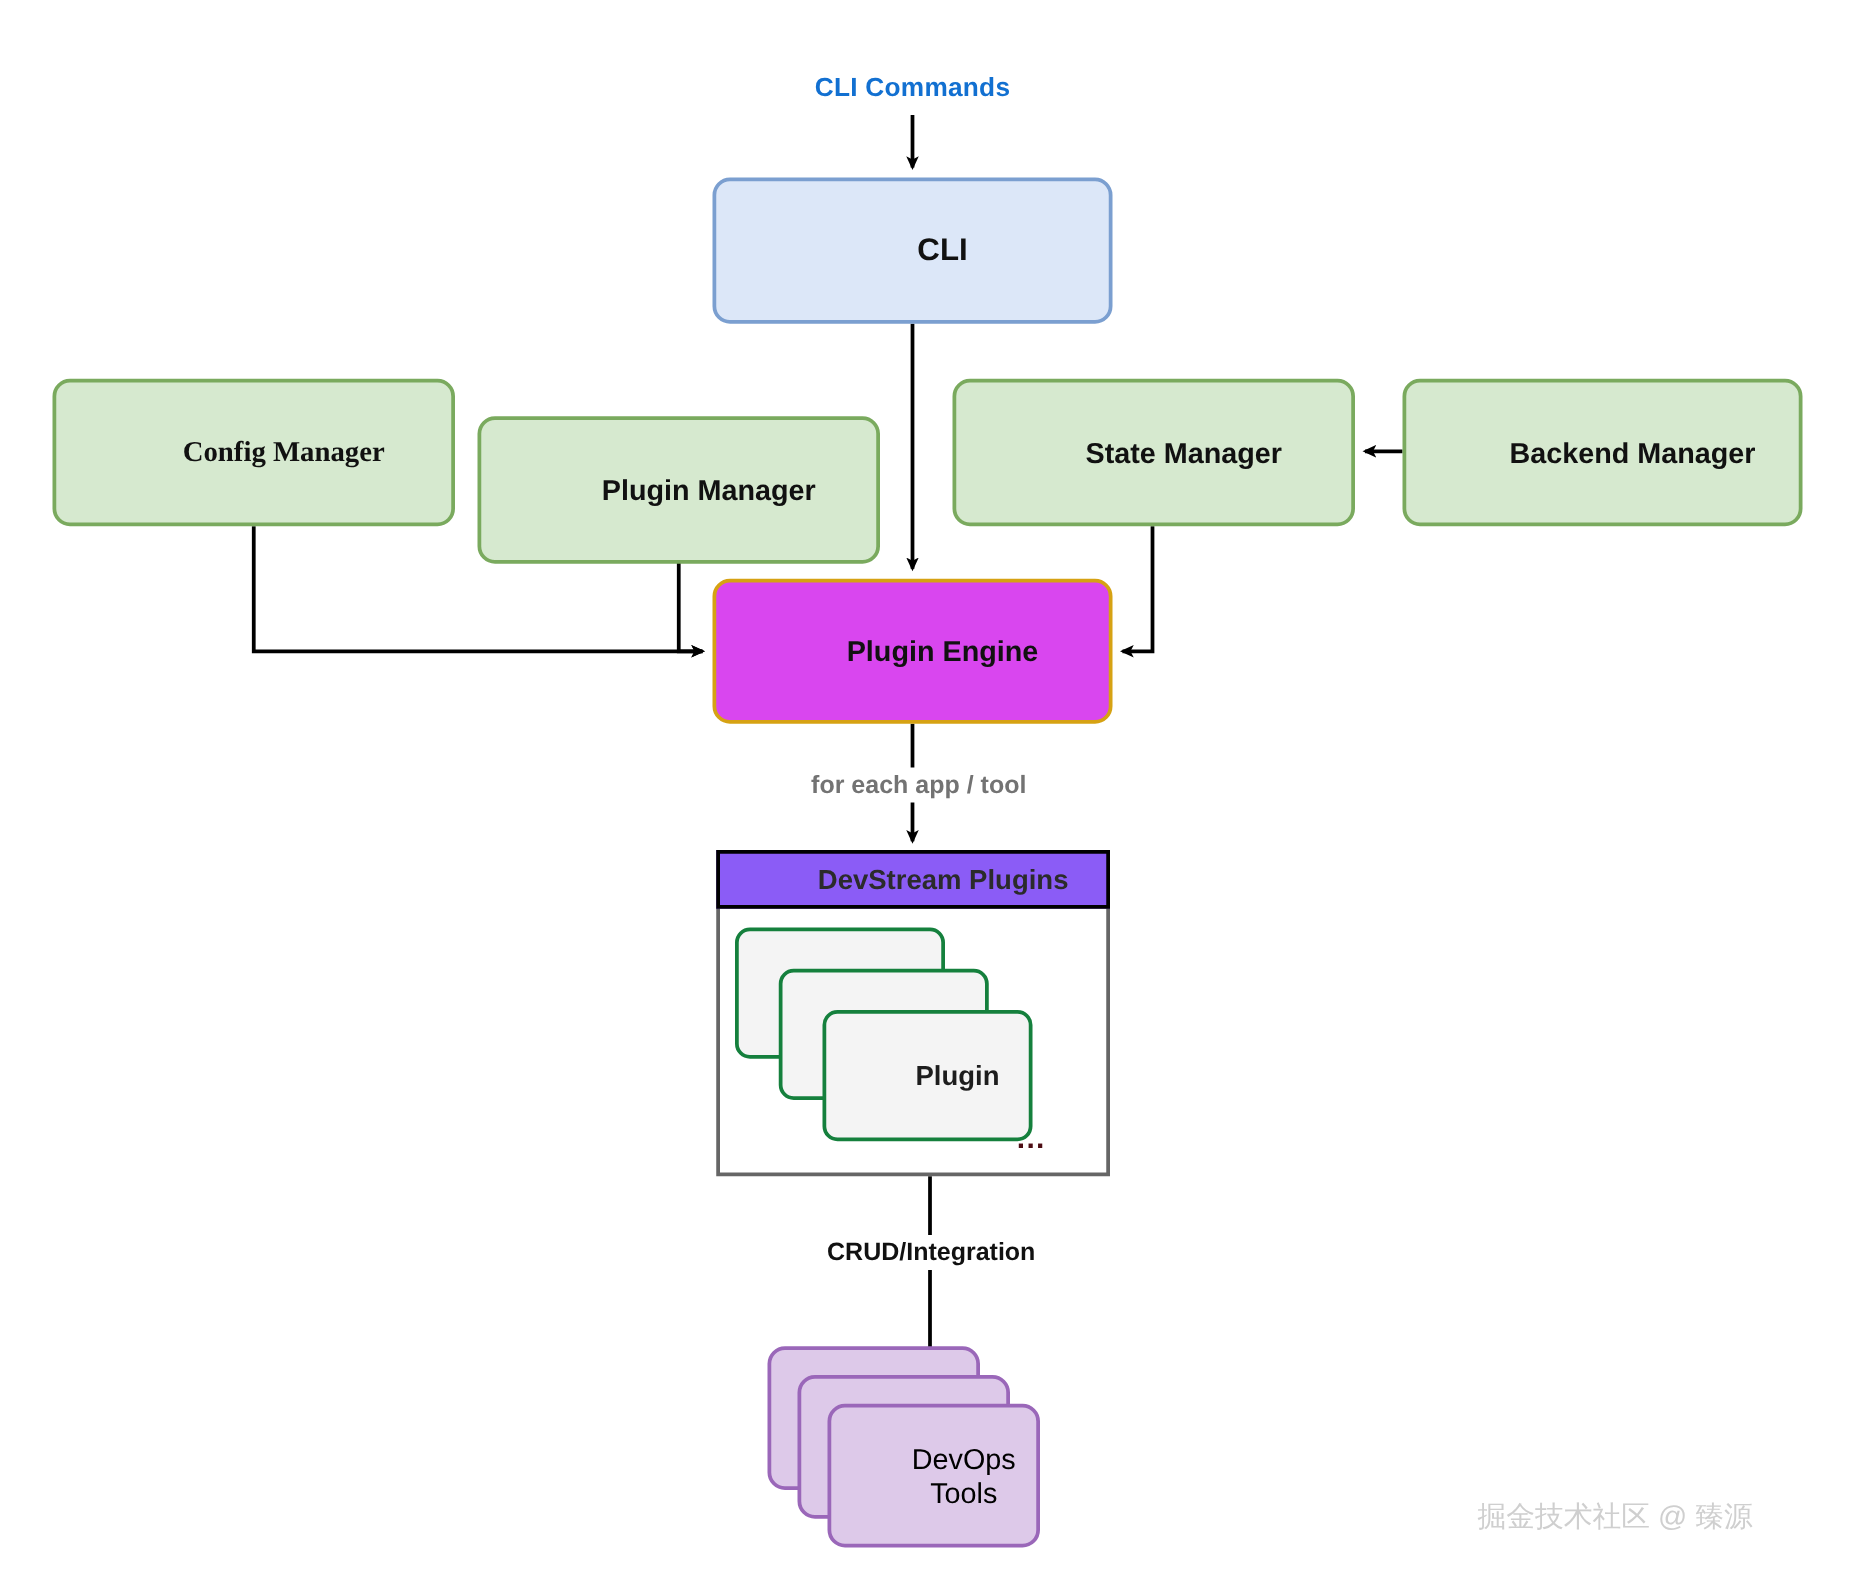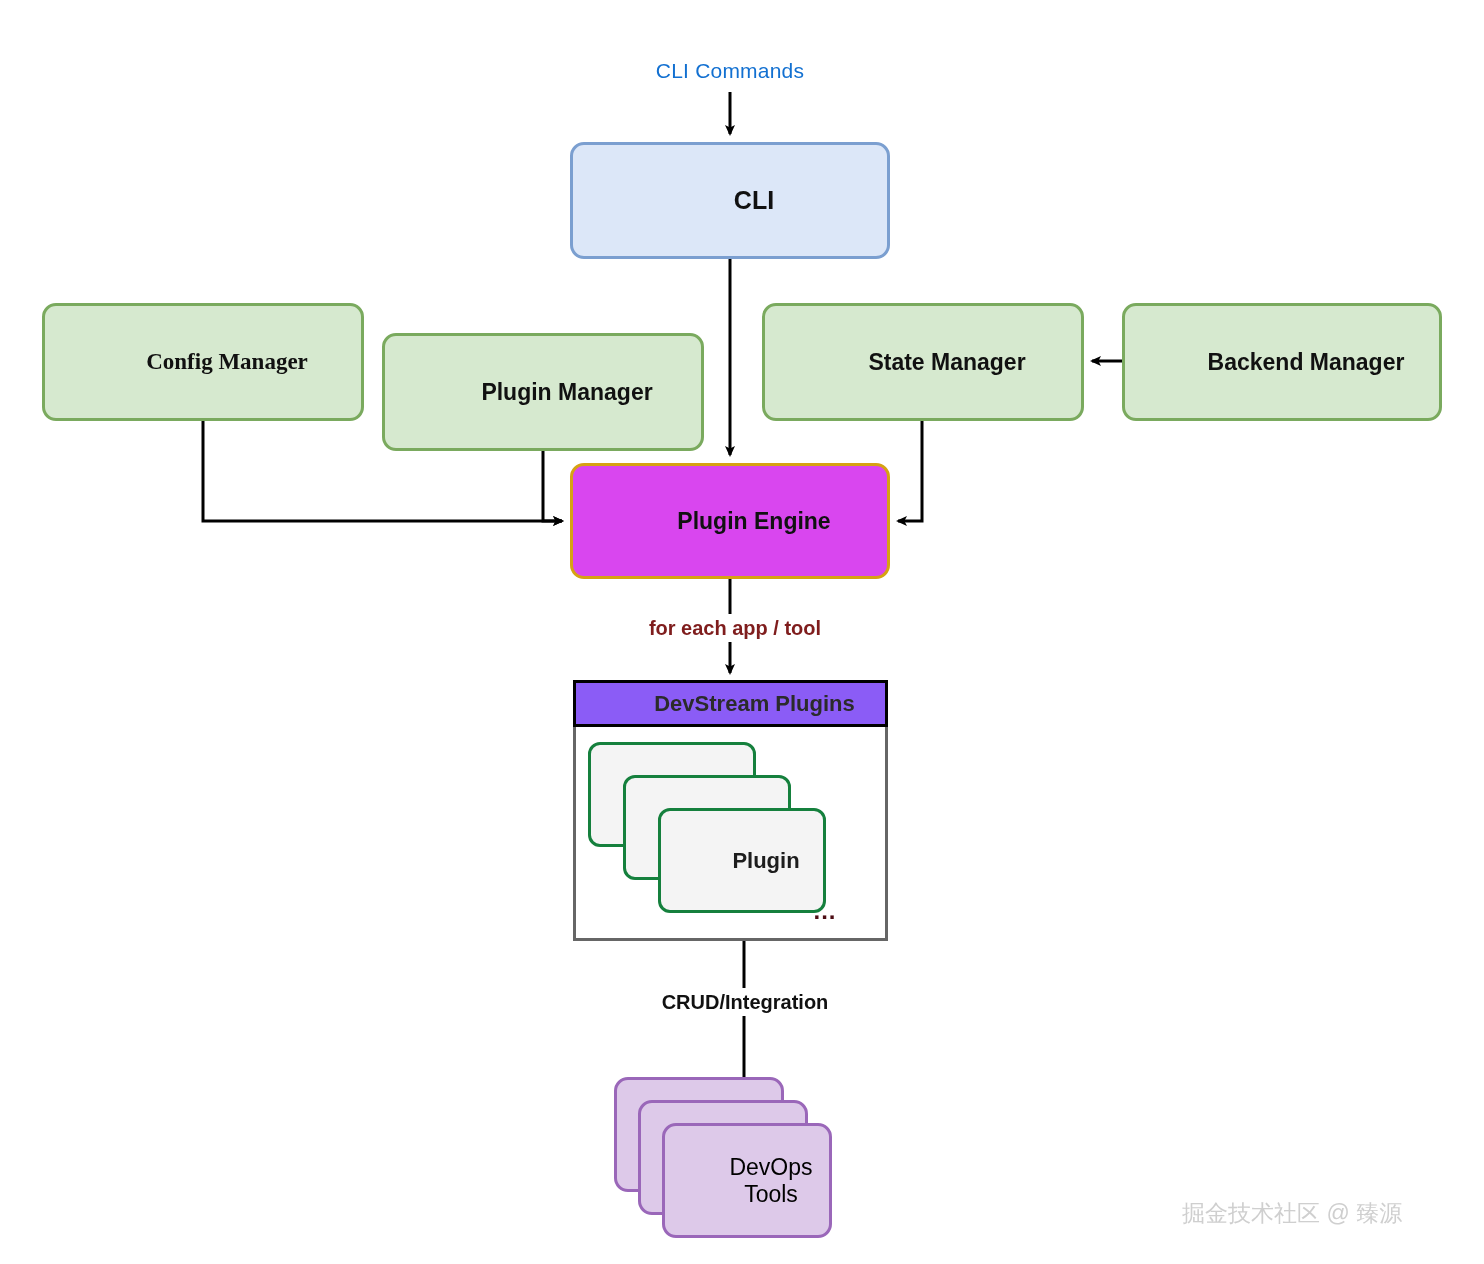--- a/index.html
+++ b/index.html
@@ -9,38 +9,38 @@
   .node{position:absolute;box-sizing:border-box;display:flex;align-items:center;
         justify-content:center;text-align:center;padding-left:48px;}
   .lbl{position:absolute;box-sizing:border-box;display:flex;align-items:center;
        justify-content:center;text-align:center;white-space:nowrap;}
 
   
   .cli-box{left:570px;top:142px;width:320px;height:117px;background:#dce7f8;
            border:3px solid #7b9fd0;border-radius:14px;
            font-size:25px;font-weight:bold;color:#111111;}
   .cli-commands{left:580px;top:56px;width:300px;height:30px;
-           font-size:21px;font-weight:normal;color:#1270d1;letter-spacing:.2px;}
+           font-size:21px;font-weight:bold;color:#1270d1;letter-spacing:.2px;}
 
   
   .green{background:#d6e9cf;border:3px solid #7aaa5e;border-radius:14px;
          font-size:23px;font-weight:bold;color:#111111;}
   .n-config  {left:42px;  top:303px; width:322px; height:118px;font-family:Liberation Serif, serif;}
   .n-plugmgr {left:382px; top:303px; width:322px; height:118px;margin-top:30px;}
   .n-state   {left:762px; top:303px; width:322px; height:118px;}
   .n-backend {left:1122px;top:303px; width:320px; height:118px;}
 
   
   .engine{left:570px;top:463px;width:320px;height:116px;background:#d946ef;
           border:3px solid #d6a213;border-radius:14px;
           font-size:23px;font-weight:bold;color:#111111;}
 
   
   .lbl-foreach{left:600px;top:614px;width:270px;height:28px;font-size:20px;
-               font-weight:bold;color:#7f1d1d;background:#ffffff;}
+               font-weight:bold;color:#737373;background:#ffffff;}
   .lbl-crud{left:645px;top:988px;width:200px;height:28px;font-size:20px;
             font-weight:bold;color:#111111;background:#ffffff;}
 
   
   .dsp-container{left:573px;top:680px;width:315px;height:261px;
                  border:3px solid #666666;background:#ffffff;box-sizing:border-box;}
   .dsp-title{left:573px;top:680px;width:315px;height:47px;background:#8b5cf6;
              border:3px solid #000000;box-sizing:border-box;
              font-size:22px;font-weight:bold;color:#2b2b2b;}
   .pcard{background:#f4f4f4;border:3px solid #15803d;border-radius:12px;

